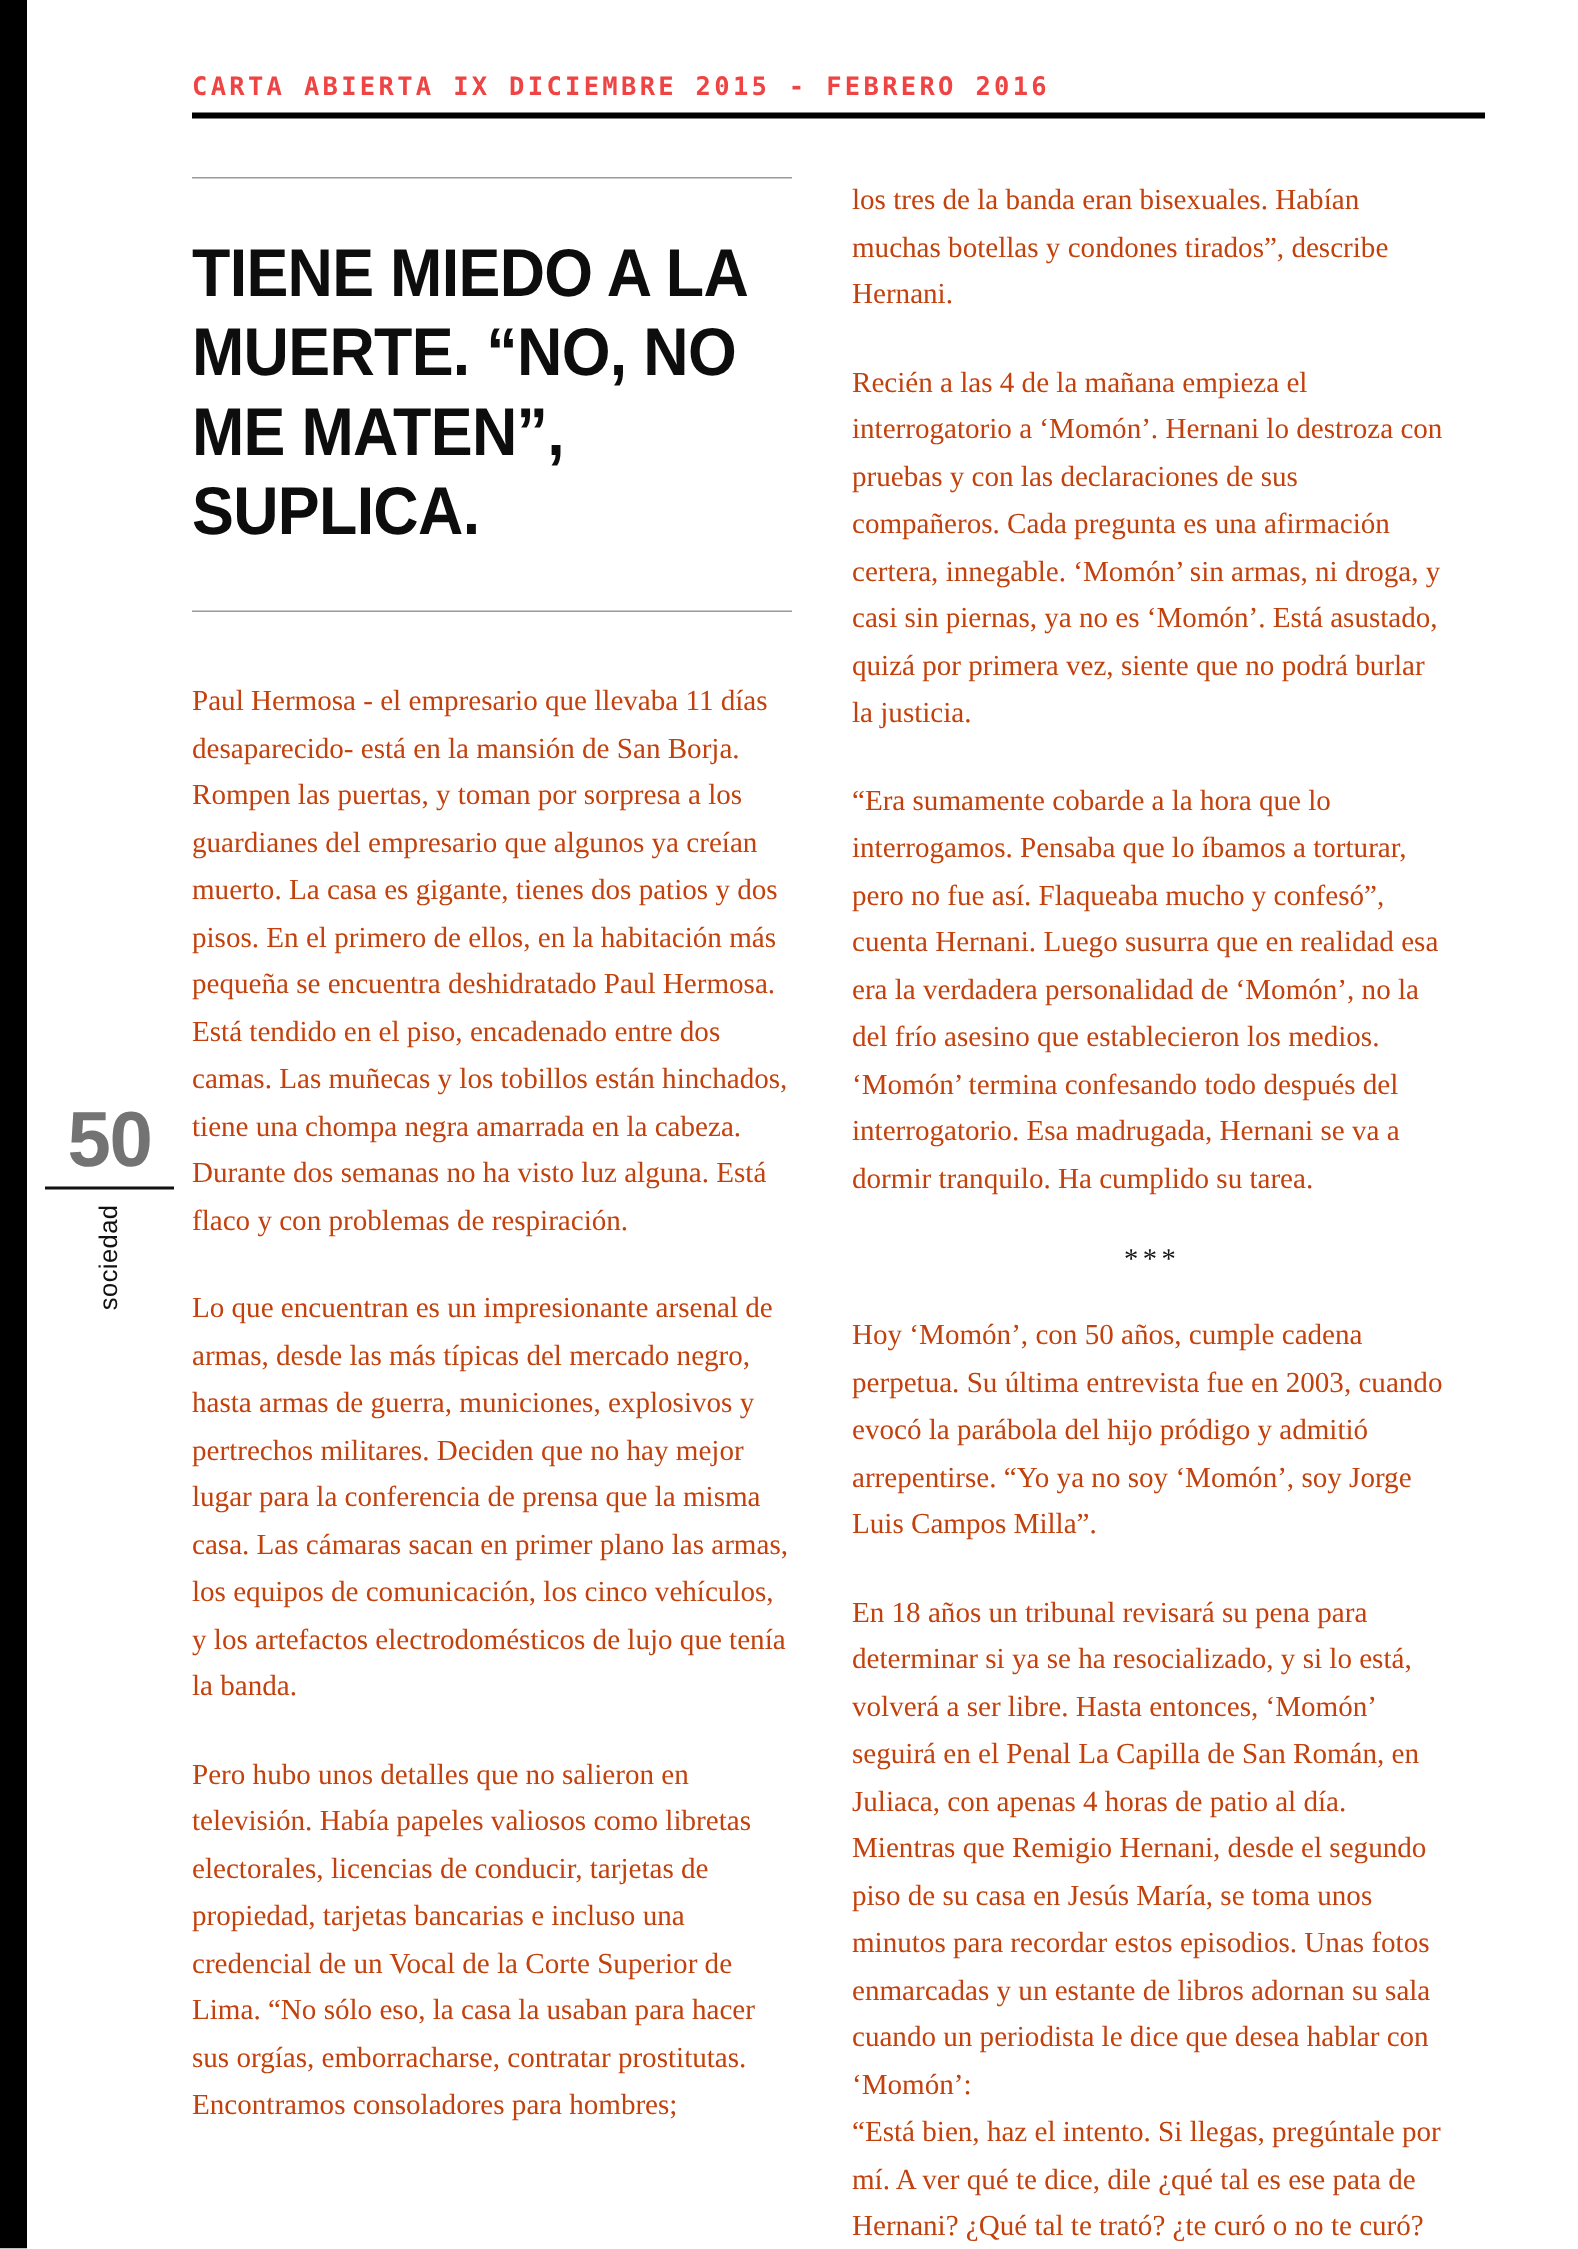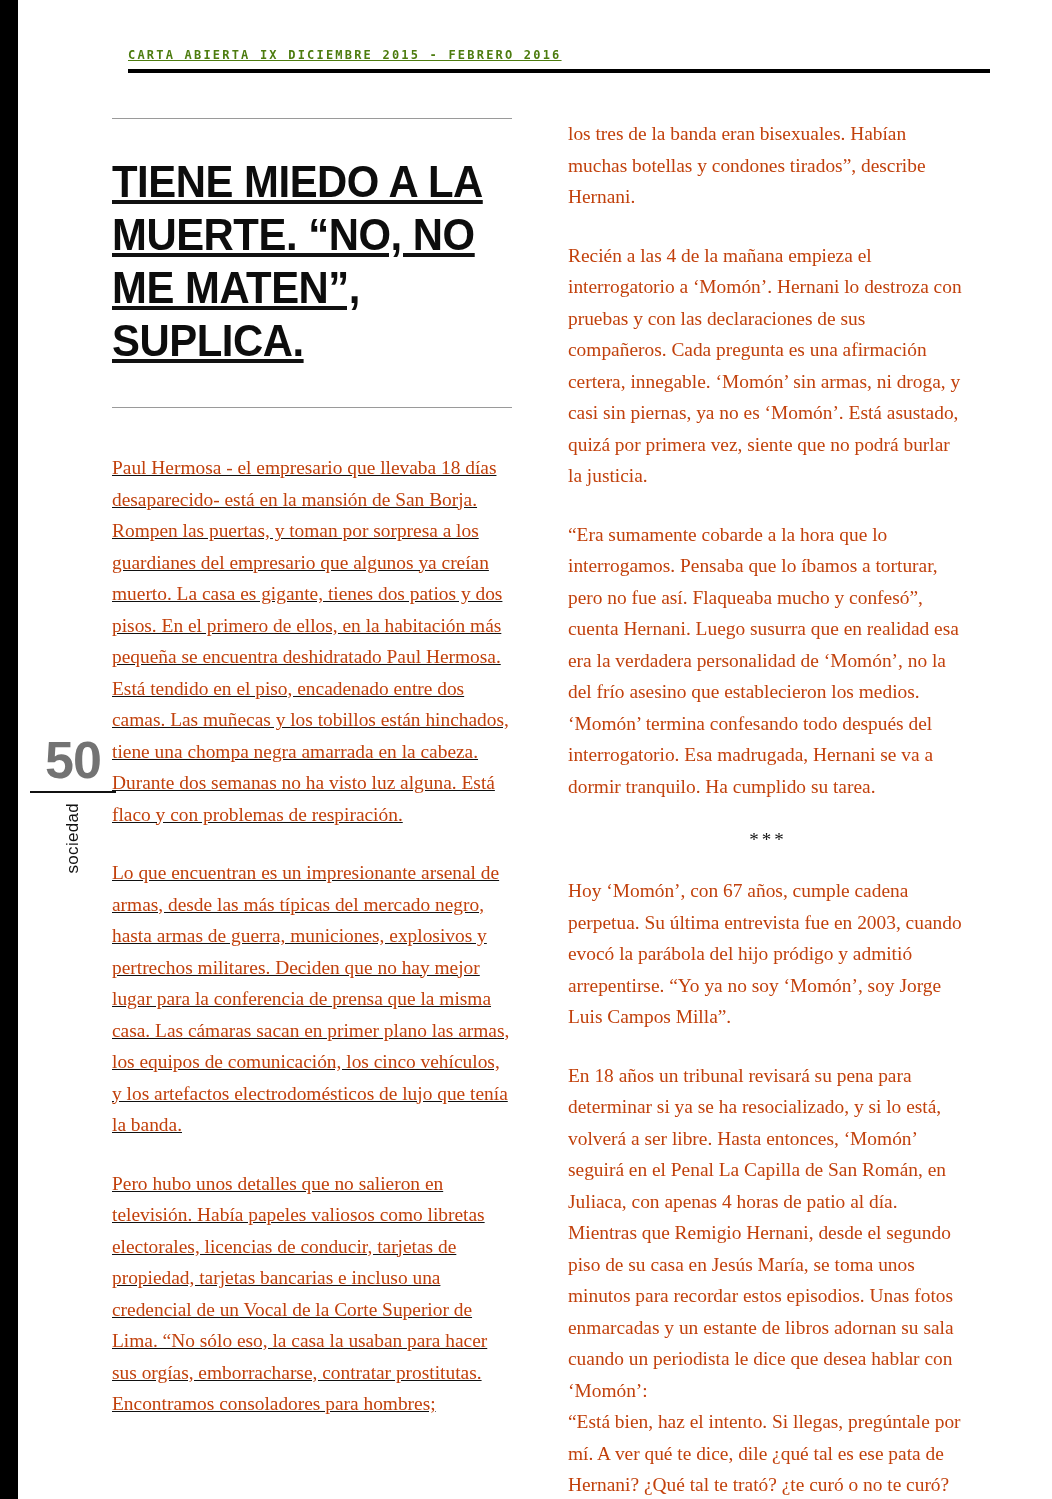--- a/index.html
+++ b/index.html
@@ -28,26 +28,25 @@
 
   
   .header {
     position: absolute;
     left: 128px;
     top: 48px;
     width: 862px;
   }
   .header-text {
     font-family: "DejaVu Sans Mono", monospace;
-    font-size: 12px;
+    font-size: 17px;
     letter-spacing: 2.2px;
     font-weight: bold;
-    color: #4d7c0f;
+    color: #ef4444;
     white-space: nowrap;
-    text-decoration: underline;
   }
   .header-rule {
     margin-top: 7px;
     width: 862px;
     height: 4px;
     background: #000000;
   }
 
   
   .folio {
@@ -81,21 +80,21 @@
     display: inline-block;
     letter-spacing: 0.3px;
   }
 
   
   .col {
     position: absolute;
     width: 400px;
     top: 118px;
   }
-  .col-left { left: 112px; text-decoration: underline; }
+  .col-left { left: 128px; }
   .col-right { left: 568px; }
 
   .title-rule-top {
     width: 400px;
     height: 1px;
     background: #9a9a9a;
     margin-bottom: 36px;
   }
   .headline {
     font-family: "Liberation Sans", sans-serif;
@@ -148,29 +147,29 @@
   <div class="folio-number">50</div>
   <div class="folio-rule"></div>
   <div class="folio-section">sociedad</div>
 </div>
 
 <div class="col col-left">
   <div class="title-rule-top"></div>
   <h1 class="headline">TIENE MIEDO A LA MUERTE. “NO, NO ME MATEN”, SUPLICA.</h1>
   <div class="title-rule-bottom"></div>
 
-  <p class="body tight">Paul Hermosa - el empresario que llevaba 18 días desaparecido- está en la mansión de San Borja.</p>
+  <p class="body tight">Paul Hermosa - el empresario que llevaba 11 días desaparecido- está en la mansión de San Borja.</p>
   <p class="body">Rompen las puertas, y toman por sorpresa a los guardianes del empresario que algunos ya creían muerto. La casa es gigante, tienes dos patios y dos pisos. En el primero de ellos, en la habitación más pequeña se encuentra deshidratado Paul Hermosa. Está tendido en el piso, encadenado entre dos camas. Las muñecas y los tobillos están hinchados, tiene una chompa negra amarrada en la cabeza. Durante dos semanas no ha visto luz alguna. Está flaco y con problemas de respiración.</p>
   <p class="body">Lo que encuentran es un impresionante arsenal de armas, desde las más típicas del mercado negro, hasta armas de guerra, municiones, explosivos y pertrechos militares. Deciden que no hay mejor lugar para la conferencia de prensa que la misma casa. Las cámaras sacan en primer plano las armas, los equipos  de  comunicación, los cinco vehículos, y los artefactos electrodomésticos de lujo que tenía la banda.</p>
   <p class="body">Pero hubo unos detalles que no salieron en televisión. Había papeles valiosos como libretas electorales, licencias de conducir, tarjetas de propiedad, tarjetas bancarias e incluso una credencial de un Vocal de la Corte Superior de Lima. “No sólo eso, la casa la usaban para hacer sus orgías, emborracharse, contratar prostitutas. Encontramos consoladores para hombres;</p>
 </div>
 
 <div class="col col-right">
   <p class="body">los tres de la banda eran bisexuales. Habían muchas botellas y condones tirados”, describe Hernani.</p>
   <p class="body">Recién a las 4 de la mañana empieza el interrogatorio a ‘Momón’. Hernani lo destroza con pruebas y con las declaraciones de sus compañeros. Cada pregunta es una afirmación certera, innegable. ‘Momón’ sin armas, ni droga, y casi sin piernas, ya no es ‘Momón’. Está asustado, quizá por primera vez, siente que no podrá burlar la justicia.</p>
   <p class="body">“Era sumamente cobarde a la hora que lo interrogamos. Pensaba que lo íbamos a torturar, pero no fue así. Flaqueaba mucho y confesó”, cuenta Hernani. Luego susurra que en realidad esa era la verdadera personalidad de ‘Momón’, no la del frío asesino que establecieron los medios. ‘Momón’ termina confesando todo después del interrogatorio. Esa madrugada, Hernani se va a dormir tranquilo. Ha cumplido su tarea.</p>
 
   <div class="divider-stars">***</div>
 
-  <p class="body">Hoy ‘Momón’, con 67 años, cumple cadena perpetua. Su última entrevista fue en 2003, cuando evocó la parábola del hijo pródigo y admitió arrepentirse. “Yo ya no soy ‘Momón’, soy Jorge Luis Campos Milla”.</p>
+  <p class="body">Hoy ‘Momón’, con 50 años, cumple cadena perpetua. Su última entrevista fue en 2003, cuando evocó la parábola del hijo pródigo y admitió arrepentirse. “Yo ya no soy ‘Momón’, soy Jorge Luis Campos Milla”.</p>
   <p class="body tight">En 18 años un tribunal revisará su pena para determinar si ya se ha resocializado, y si lo está, volverá a ser libre. Hasta entonces, ‘Momón’ seguirá en el Penal La Capilla de San Román, en Juliaca, con apenas 4 horas de patio al día. Mientras que Remigio Hernani, desde el segundo piso de su casa en Jesús María, se toma unos minutos para recordar estos episodios.  Unas fotos enmarcadas y un estante de libros adornan su sala cuando un periodista le dice que desea hablar con ‘Momón’:</p>
   <p class="body"><span>“Está bien, haz el intento. Si llegas, pregúntale por mí. A ver qué te dice, dile ¿qué tal es ese pata de Hernani? ¿Qué tal te trató? ¿te curó o no te curó? ¿te dio de comer o no te dio de comer? Él sabe”, le responde.</span></p>
 </div>
 
 </body></html>

